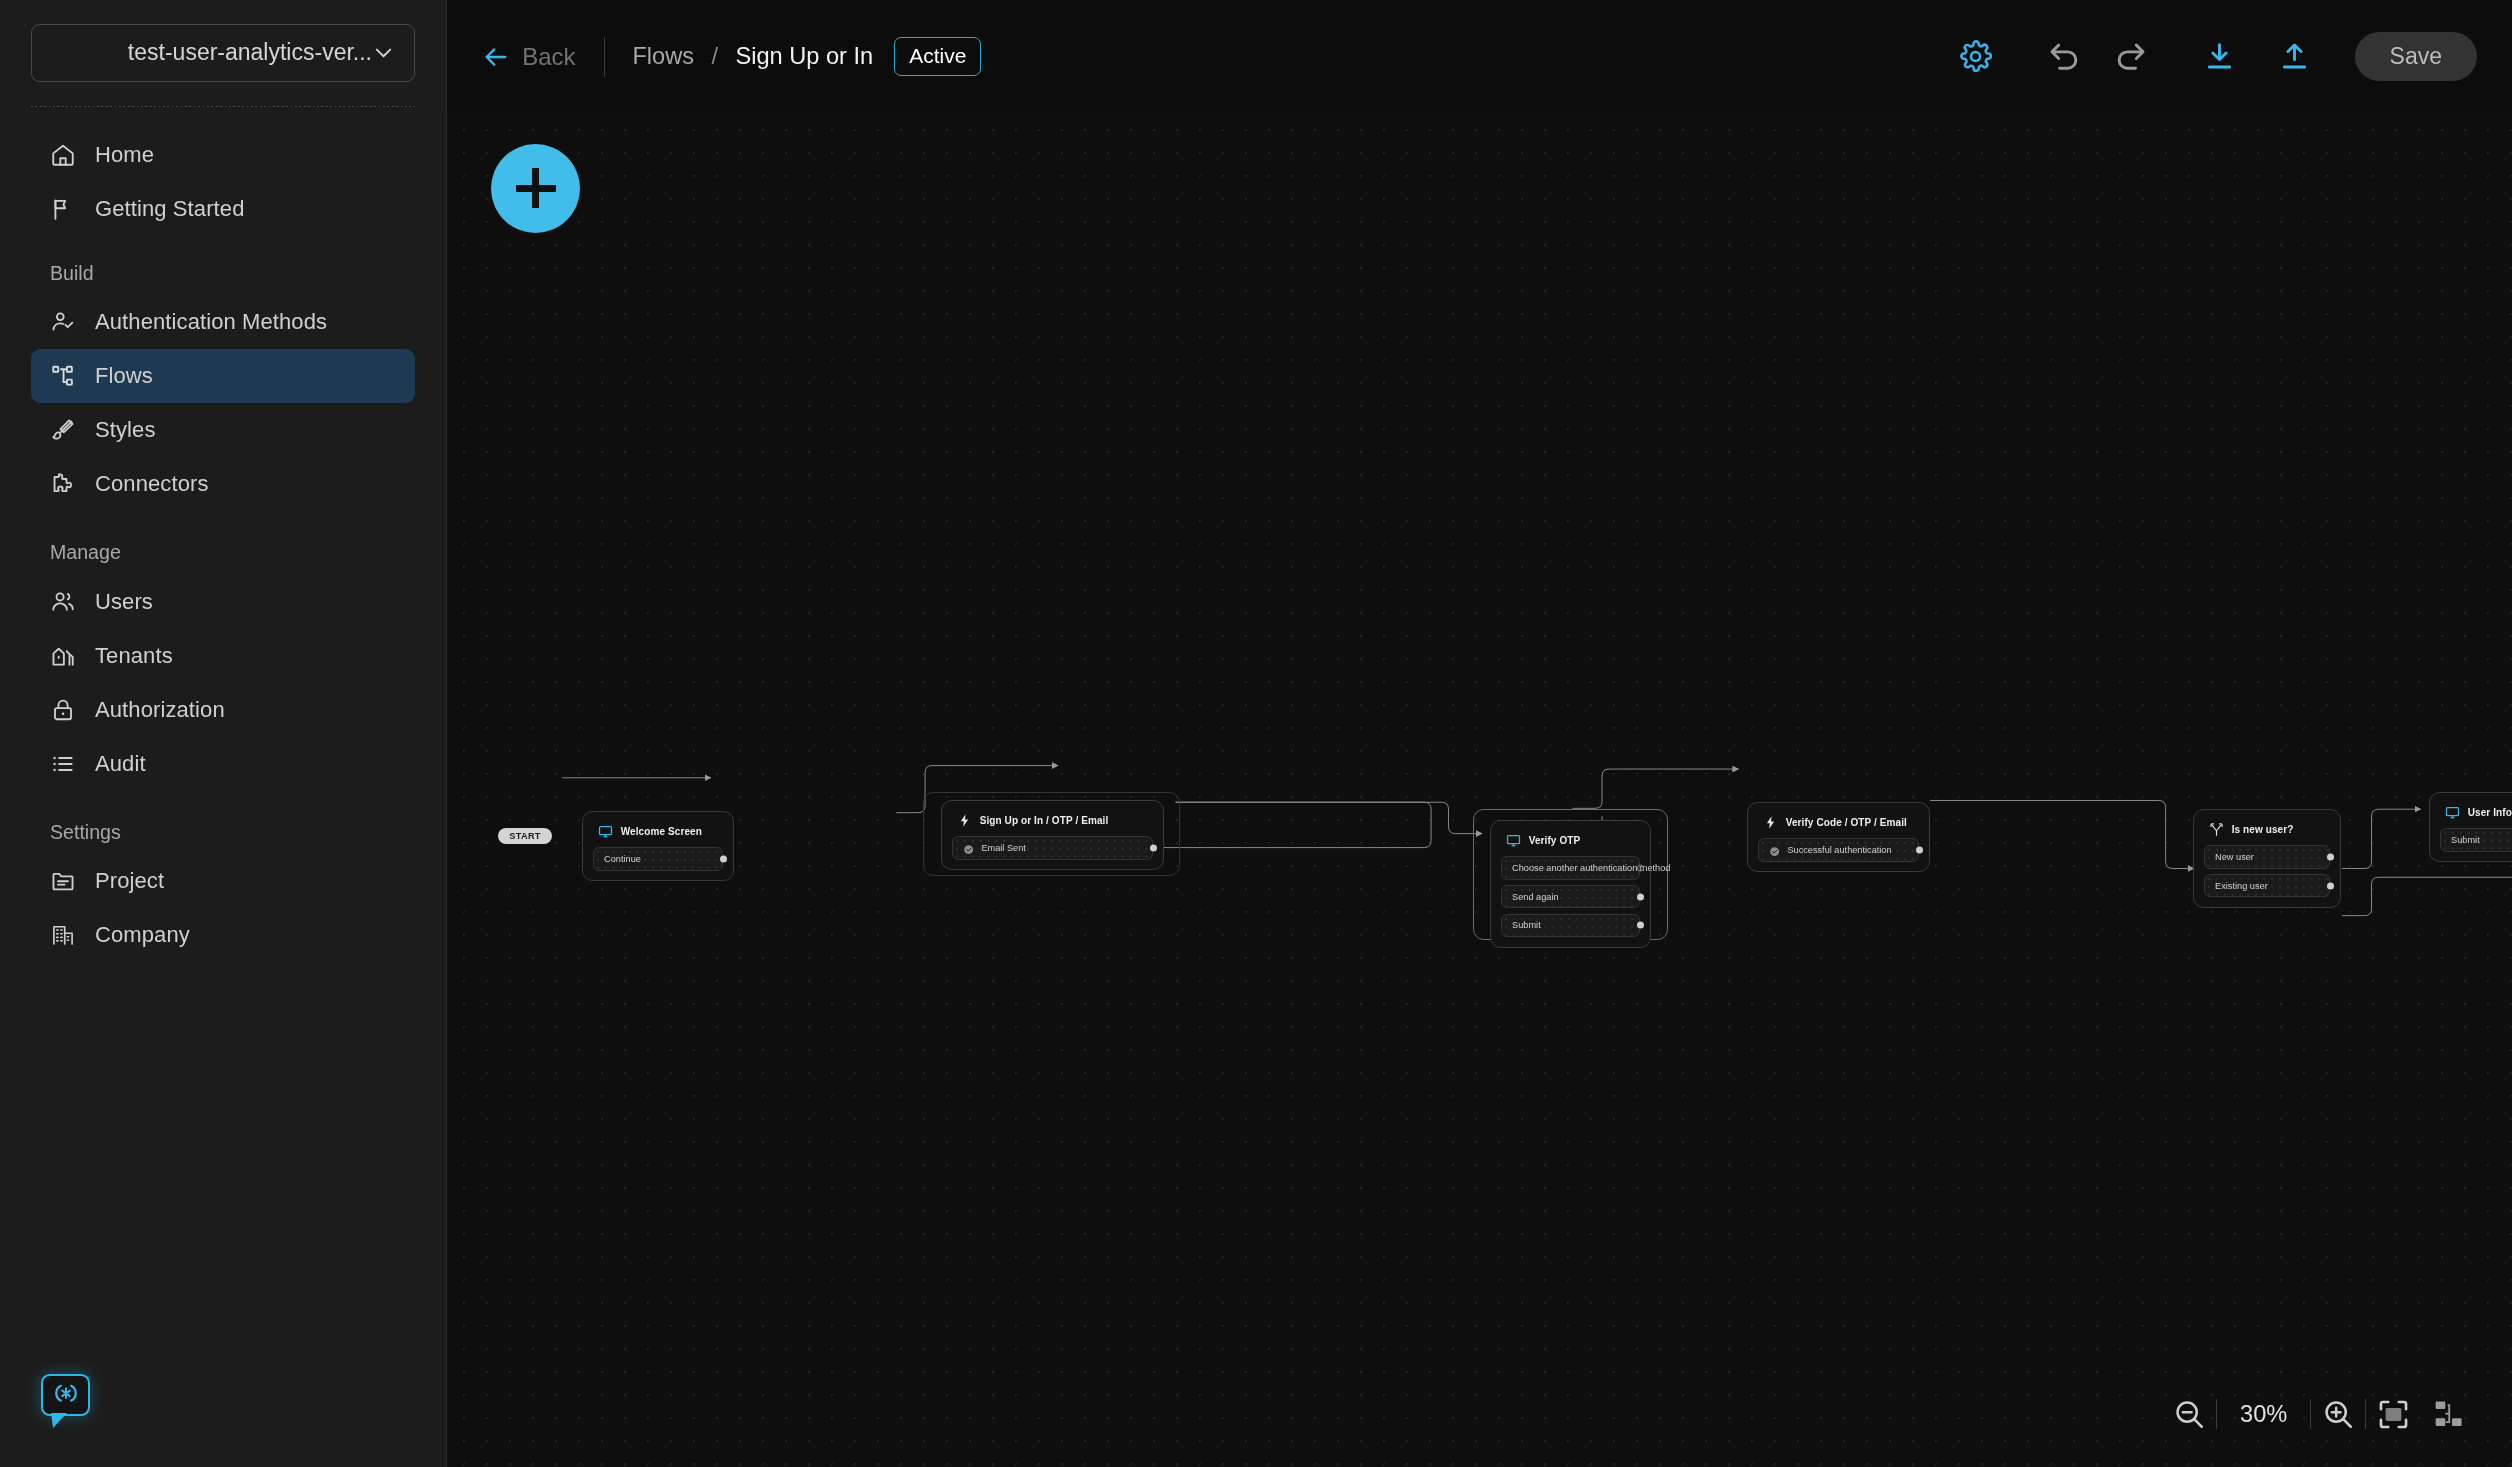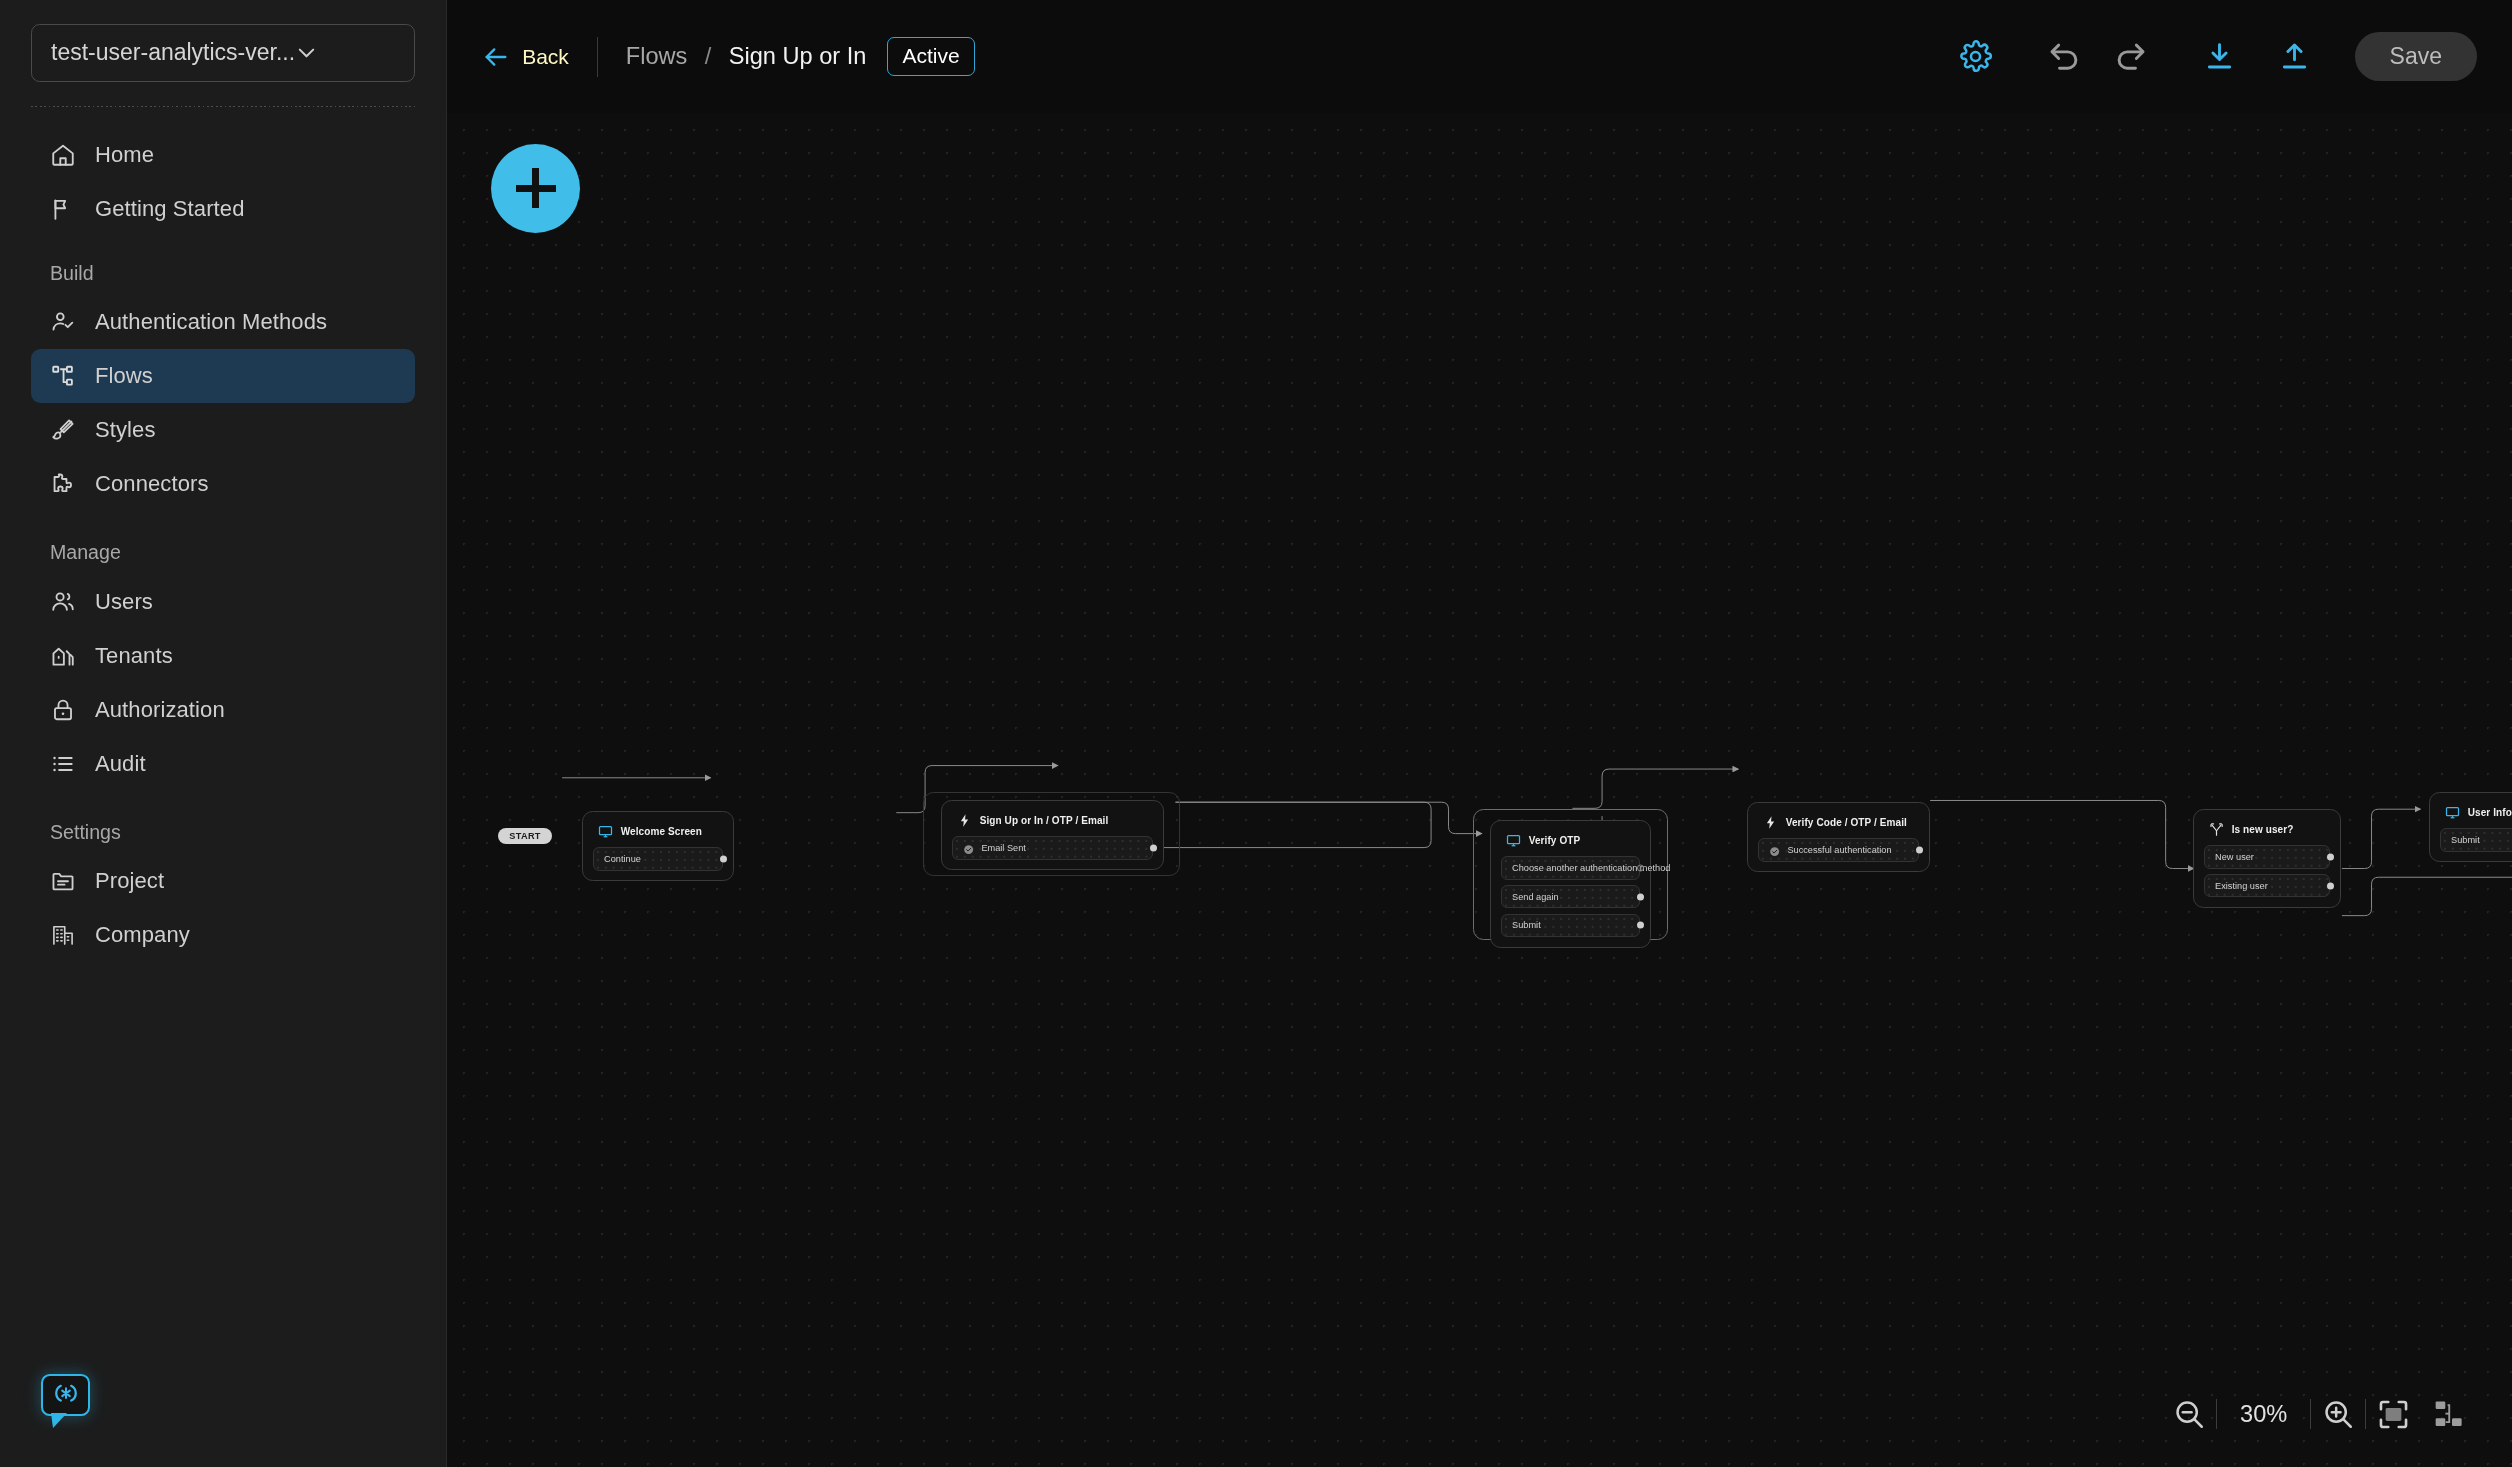--- a/index.html
+++ b/index.html
@@ -19,21 +19,21 @@
     padding: 0 31px;
     position: relative;
     flex: 0 0 447px;
   }
   .project-select {
     margin-top: 23.6px;
     height: 58px;
     border: 0.9px solid #4a4a4a;
     border-radius: 8.7px;
     display: flex; align-items: center;
-    justify-content: flex-start;
+    justify-content: flex-end;
     padding: 0 19px;
     cursor: pointer;
   }
   .project-select .ps-name {
     font-size: 23px; color: #d6d6d6; font-weight: 400;
     white-space: nowrap; overflow: hidden;
   }
   .chev { width: 23px; height: 23px; flex:0 0 23px; }
   .divider-dotted {
     height: 0.9px; margin: 24.4px 0 21px 0;
@@ -73,21 +73,21 @@
   .helper-badge .hb-inner { position: relative; z-index: 2; }
 
   
   .main { flex: 1; display: flex; flex-direction: column; background: #0c0c0c; position: relative; }
   .topbar {
     height: 113px; display: flex; align-items: center;
     padding: 0 35px 0 35px; flex: 0 0 113px;
   }
   .back-btn { display: flex; align-items: center; gap: 12.2px; cursor: pointer; }
   .back-btn .arrow { width: 28px; height: 28px; }
-  .back-btn .btext { color: #fef9c3; font-size: 21px; }
+  .back-btn .btext { color: #737373; font-size: 24px; }
   .vdiv { width: 0.9px; height: 40px; background: #3a3a3a; margin: 0 28px; }
   .crumb { color: #a8a8a8; font-size: 23.6px; cursor: pointer; }
   .crumb-sep { color: #888; font-size: 23.6px; margin: 0 17.4px; }
   .crumb-current { color: #f2f2f2; font-size: 23.6px; font-weight: 400; }
   .status-pill {
     margin-left: 21px;
     border: 1.3px solid #2fa8d8; border-radius: 7px;
     color: #ffffff; font-size: 21px;
     padding: 6.1px 14px 7px 14px;
     cursor: pointer;

